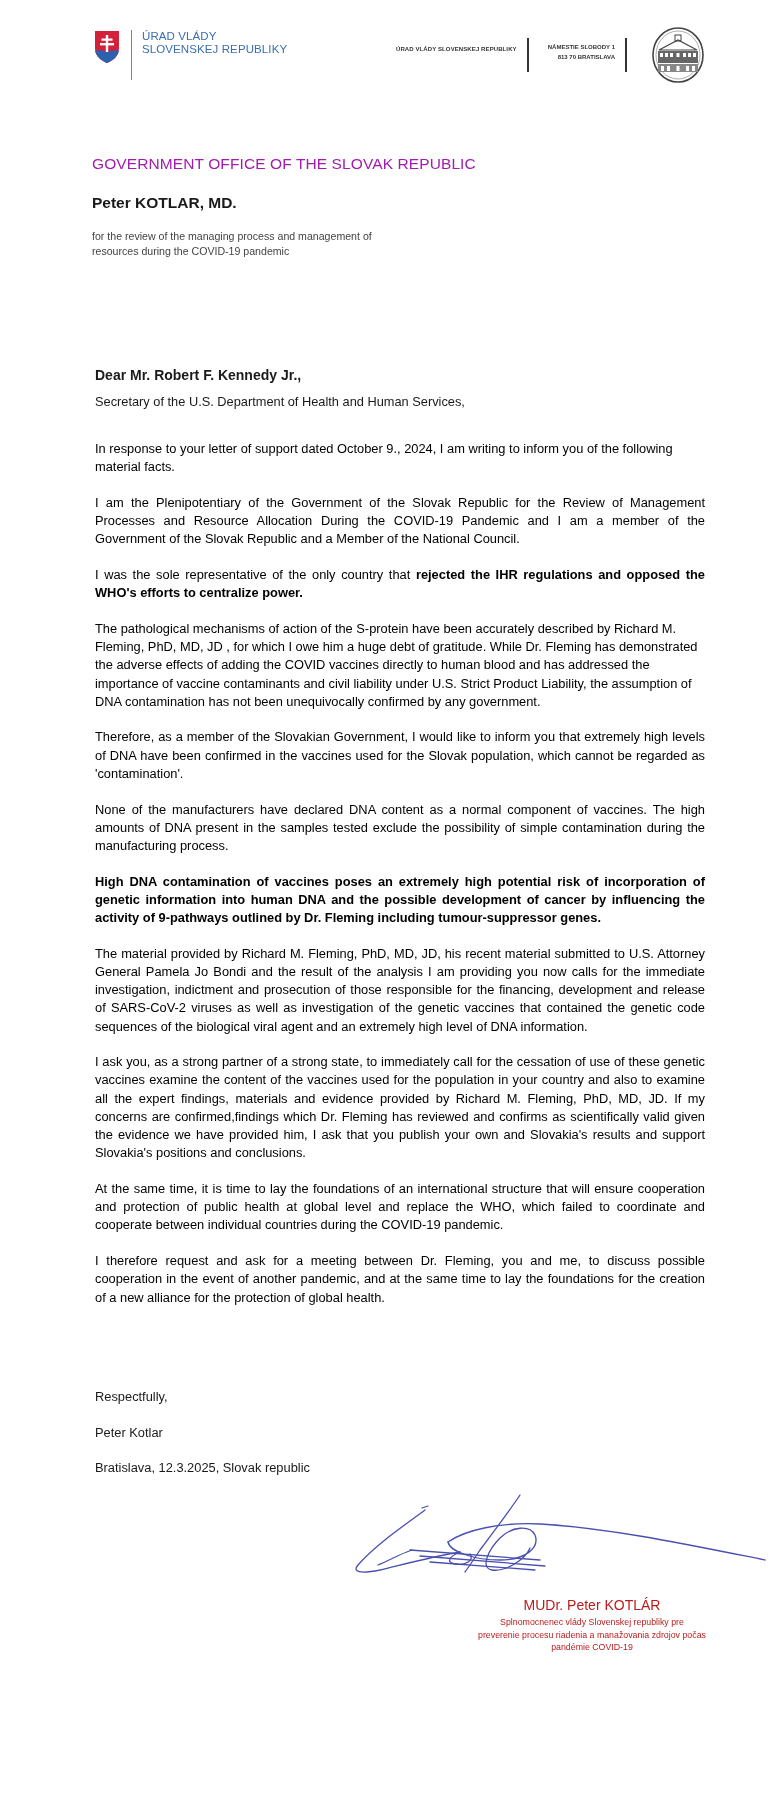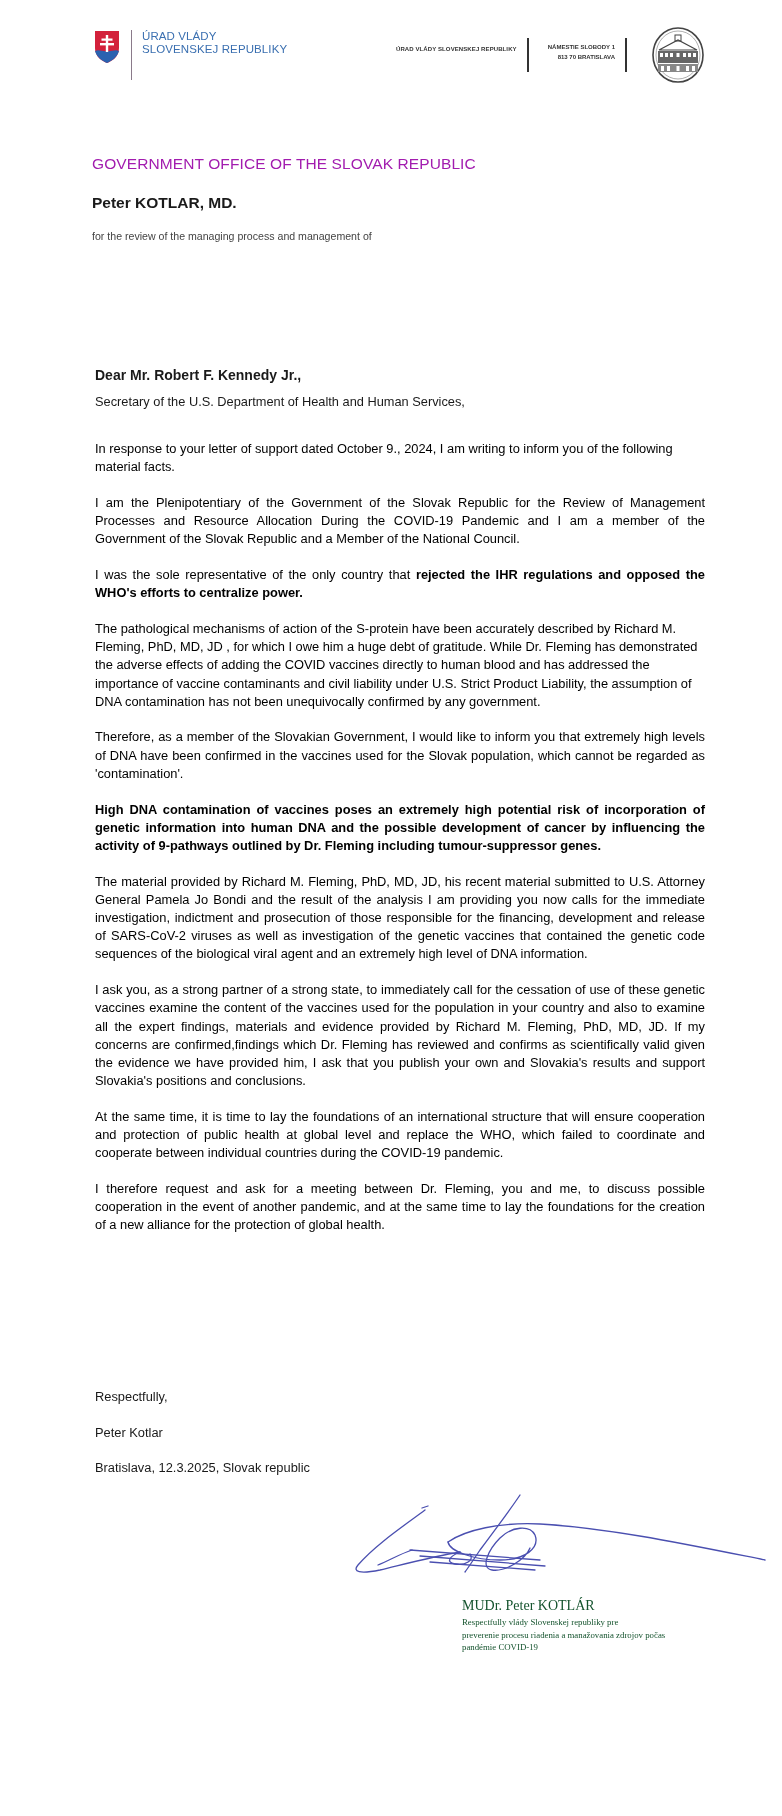--- a/index.html
+++ b/index.html
@@ -28,21 +28,21 @@
 
     .body { position: absolute; left: 95px; top: 440px; width: 610px; font-size: 12.85px; line-height: 18.2px; color: #000000; }
     .body p { text-align: justify; margin-bottom: 17.5px; }
     .body p.left { text-align: left; }
     .body b { font-weight: bold; }
 
     .closing { position: absolute; left: 95px; top: 1388px; font-size: 12.85px; line-height: 18px; }
     .closing div { margin-bottom: 17.5px; white-space: nowrap; }
 
     .signature { position: absolute; left: 350px; top: 1490px; width: 420px; height: 110px; }
-    .sig-block { position: absolute; left: 462px; top: 1597px; width: 260px; font-family: Liberation Serif, serif; color: #14532d; }
+    .sig-block { position: absolute; left: 462px; top: 1597px; width: 260px; font-family: Liberation Sans, sans-serif; color: #b91c1c; text-align: center; }
     .sig-name { font-size: 14px; line-height: 17px; white-space: nowrap; }
     .sig-role { font-size: 8.8px; line-height: 12.5px; margin-top: 2px; }
   </style>
 </head>
 <body>
 
 <div class="letterhead">
   <svg class="coat" viewBox="0 0 26 34">
     <path d="M1 1 H25 V18 C25 27 18 31 13 33 C8 31 1 27 1 18 Z" fill="#d3213b"></path>
     <path d="M1 21 C3 28 9 31 13 33 C17 31 23 28 25 21 C21 19 17 22 13 21 C9 22 5 19 1 21 Z" fill="#2a62b0"></path>
@@ -86,34 +86,36 @@
         <rect x="41" y="40" width="3" height="5"></rect>
     </g>
   </svg>
 </div>
 
 <div class="doc-header">
   <div class="org-title">GOVERNMENT OFFICE OF THE SLOVAK REPUBLIC</div>
   <div class="author-name">Peter KOTLAR, MD.</div>
   <div class="author-role">
     <div>for the review of the managing process and management of</div>
+    <div>resources during the COVID-19 pandemic</div>
   </div>
 </div>
 
 <div class="salutation">
   <div class="dear">Dear Mr. Robert F. Kennedy Jr.,</div>
   <div class="dear-sub">Secretary of the U.S. Department of Health and Human Services,</div>
 </div>
 
 <div class="body">
   <p class="left">In response to your letter of support dated October 9., 2024,  I am writing to inform you of the following material facts.</p>
   <p>I am the Plenipotentiary of the Government of the Slovak Republic for the Review of Management Processes and Resource Allocation During the COVID-19 Pandemic and I am a member of the Government of the Slovak Republic and a Member of the National Council.</p>
   <p><span>I was the sole representative of the only country that </span><b>rejected the IHR regulations and opposed the WHO's efforts to centralize power.</b></p>
   <p class="left">The pathological mechanisms of action of the S-protein have been accurately described by Richard M. Fleming, PhD, MD, JD , for which I owe him a huge debt of gratitude. While Dr. Fleming has demonstrated the adverse effects of adding the COVID vaccines directly to human blood and has addressed the importance of vaccine contaminants and civil liability under U.S. Strict Product Liability, the assumption of DNA contamination has not been unequivocally confirmed by any government.</p>
   <p>Therefore, as a member of the Slovakian Government, I would like to inform you that extremely high levels of DNA have been confirmed in the vaccines used for the Slovak population, which cannot be regarded as 'contamination'.</p>
+  <p>None of the manufacturers have declared DNA content as a normal component of vaccines. The high amounts of DNA present in the samples tested exclude the possibility of simple contamination during the manufacturing process.</p>
   <p><b>High DNA contamination of vaccines poses an extremely high potential risk of incorporation of genetic information into human DNA and the possible development of cancer by influencing the activity of 9-pathways outlined by Dr. Fleming including tumour-suppressor genes.</b></p>
   <p>The material provided by Richard M. Fleming, PhD, MD, JD,  his recent material submitted to U.S. Attorney General Pamela Jo Bondi and the result of the analysis I am providing you now calls for the immediate investigation, indictment and prosecution of those responsible for the financing, development and release of SARS-CoV-2 viruses as well as investigation of the genetic vaccines that contained the genetic code sequences of the biological viral agent and an extremely high level of DNA information.</p>
   <p>I ask you, as a strong partner of a strong state, to immediately call for the cessation of use of these genetic vaccines examine the content of the vaccines used for the population in your country and also to examine all the expert findings, materials and evidence provided by Richard M. Fleming, PhD, MD, JD. If my concerns are confirmed,findings which Dr. Fleming has reviewed and confirms as scientifically valid given the evidence we have provided him, I ask that you publish your own and Slovakia's results and support Slovakia's positions and conclusions.</p>
   <p>At the same time, it is time to lay the foundations of an international structure that will ensure cooperation and protection of public health at global level and replace the WHO, which failed to coordinate and cooperate between individual countries during the COVID-19 pandemic.</p>
   <p>I therefore request and ask for a meeting between Dr. Fleming, you and me, to discuss possible cooperation in the event of another pandemic, and at the same time to lay the foundations for the creation of a new alliance for the protection of global health.</p>
 </div>
 
 <div class="closing">
   <div>Respectfully,</div>
   <div>Peter Kotlar</div>
@@ -131,17 +133,17 @@
     <path d="M60 60 L190 70"></path>
     <path d="M70 66 L195 76"></path>
     <path d="M80 72 L185 80"></path>
     <path d="M110 62 C100 66 95 72 105 74 C115 76 125 70 120 64"></path>
   </g>
 </svg>
 
 <div class="sig-block">
   <div class="sig-name">MUDr. Peter KOTLÁR</div>
   <div class="sig-role">
-    <div>Respectfully vlády Slovenskej republiky pre</div>
+    <div>Splnomocnenec vlády Slovenskej republiky pre</div>
     <div>preverenie procesu riadenia a manažovania zdrojov počas</div>
     <div>pandémie COVID-19</div>
   </div>
 </div>
 
 </body></html>

